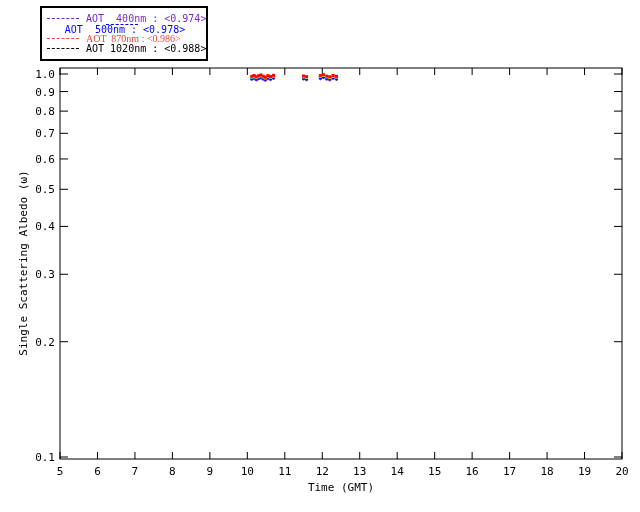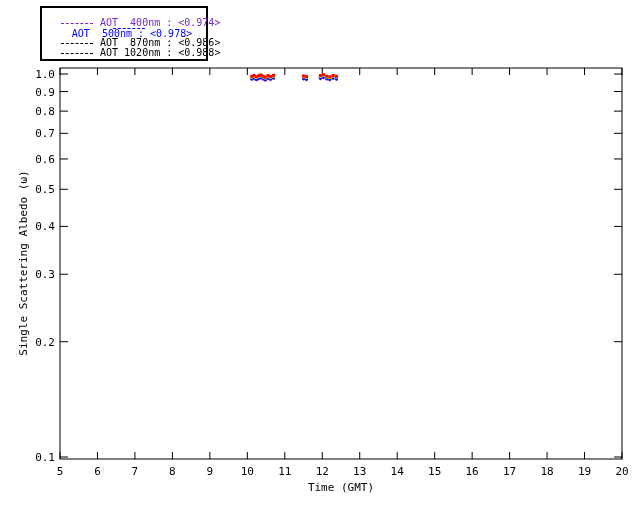--- a/index.html
+++ b/index.html
@@ -1,21 +1,21 @@
 <!DOCTYPE html>
 <html><head>
 <meta charset="utf-8">
 <style>
   html,body{margin:0;padding:0;background:#fff;}
   .canvas{position:relative;width:640px;height:512px;background:#ffffff;overflow:hidden;
           font-family:"DejaVu Sans Mono", monospace;color:#000;}
   .legend-box{position:absolute;left:40px;top:6px;width:168px;height:55px;
               border:2px solid #000;box-sizing:border-box;background:#fff;
-              display:flex;flex-direction:column;justify-content:flex-end;
-              padding:1px 3px 1px 19px;}
+              display:flex;flex-direction:column;justify-content:center;
+              padding:1px 3px 1px 5px;}
   .legend-row{display:flex;align-items:center;height:10px;line-height:10px;}
   .legend-dash{display:inline-block;width:32px;height:0;border-top:1.5px dashed;margin-right:7px;flex:none;}
   .legend-label{font-size:10px;white-space:pre;letter-spacing:0px;}
   .hdr{position:absolute;left:211px;font-size:11px;white-space:pre;}
   .hdr1{top:7px;}
   .hdr2{top:25px;}
   .ylabel{position:absolute;left:-69px;top:256px;width:186px;height:14px;
           font-size:11px;text-align:center;transform:rotate(-90deg);white-space:nowrap;}
   svg{position:absolute;left:0;top:0;}
   svg text{font-family:"DejaVu Sans Mono", monospace;font-size:11px;fill:#000;}
@@ -27,21 +27,21 @@
 
   <div class="legend-box">
     <div class="legend-row" style="color: rgb(120, 40, 200);">
       <span class="legend-dash"></span>
       <span class="legend-label">AOT  400nm : &lt;0.974&gt;</span>
     </div>
     <div class="legend-row" style="color: rgb(0, 0, 255); flex-direction: column;">
       <span class="legend-dash"></span>
       <span class="legend-label">AOT  500nm : &lt;0.978&gt;</span>
     </div>
-    <div class="legend-row" style="color: #000000;">
+    <div class="legend-row" style="color: #ef4444; font-family: Liberation Serif, serif;">
       <span class="legend-dash"></span>
       <span class="legend-label">AOT  870nm : &lt;0.986&gt;</span>
     </div>
     <div class="legend-row" style="color: #000000;">
       <span class="legend-dash"></span>
       <span class="legend-label">AOT 1020nm : &lt;0.988&gt;</span>
     </div>
   </div>
 
 

